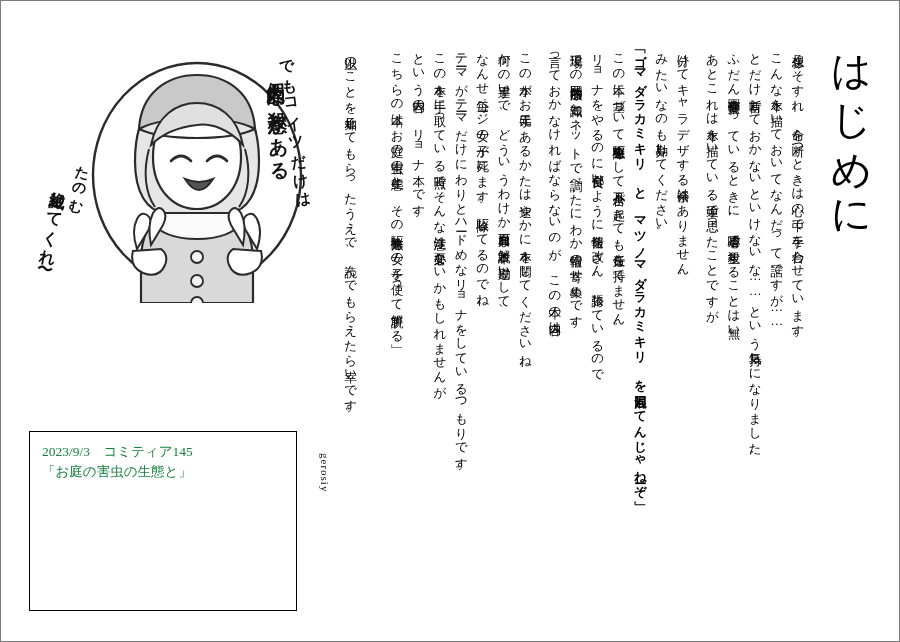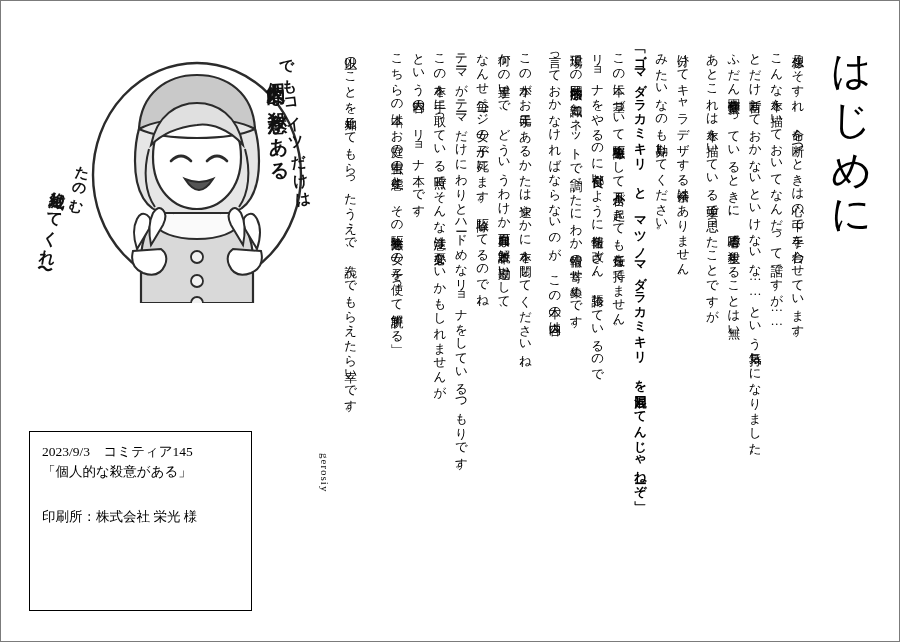--- a/index.html
+++ b/index.html
@@ -141,29 +141,29 @@
     color: #000;
     height: 500px;
     white-space: nowrap;
   }
 
   
   .colophon {
     position: absolute;
     left: 28px;
     top: 430px;
-    width: 223px;
+    width: 268px;
     height: 180px;
     border: 1.6px solid #000;
     box-sizing: border-box;
     padding: 10px 12px;
     font-family: "Liberation Serif", serif;
     font-size: 13.5px;
     line-height: 1.5;
-    color: #000000;
+    color: #15803d;
   }
   .colophon .row { white-space: nowrap; }
   .colophon .gap { height: 24px; }
 </style>
 </head>
 <body>
 
 <div class="page">
 
   <div class="title">はじめに</div>
@@ -238,18 +238,17 @@
     </svg>
   </div>
 
   <div class="handwrite hw-demo">でもコイツだけは</div>
   <div class="handwrite hw-kojin">個人的な殺意がある</div>
   <div class="handwrite hw-tanomu">たのむ</div>
   <div class="handwrite hw-zetsumetsu">絶滅してくれ〜</div>
 
   <div class="colophon">
     <div class="row">2023/9/3　コミティア145</div>
-    <div class="row">「個人的な殺意がある」</div>
+    <div class="row">「お庭の害虫の生態と」</div>
     <div class="gap"></div>
-    <div class="row">印刷所：株式会社 栄光 様</div>
   </div>
 
 </div>
 
 </body></html>

